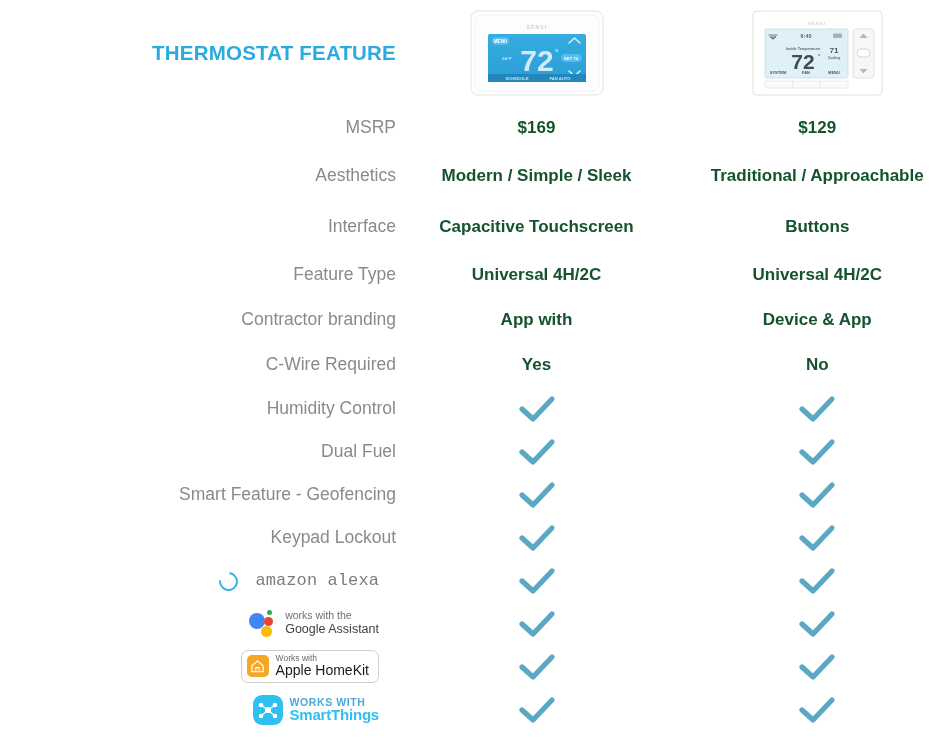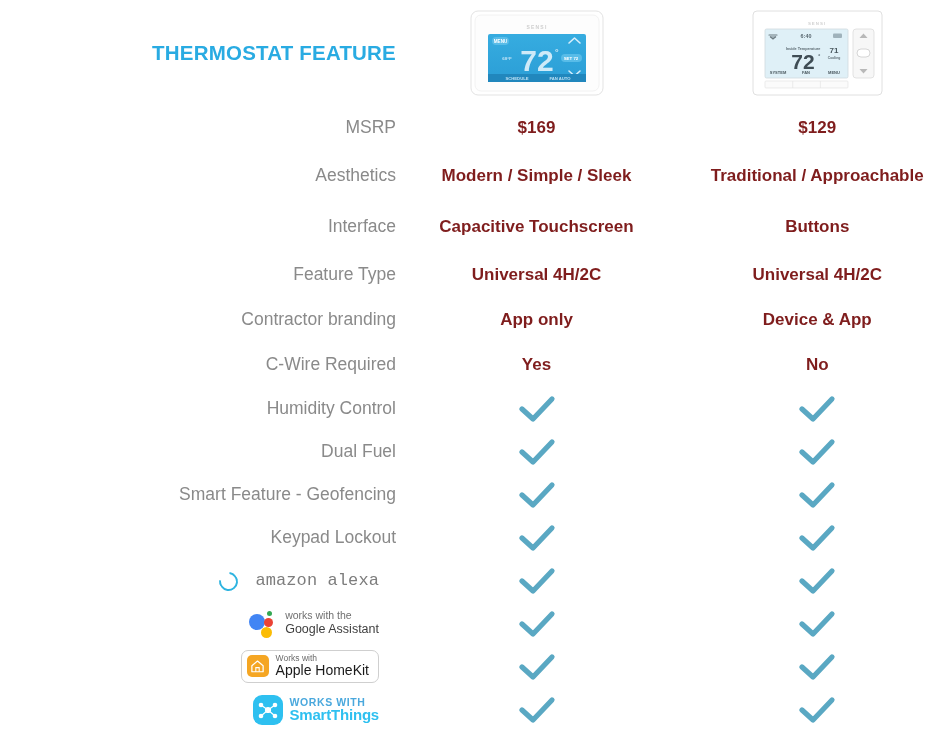--- a/index.html
+++ b/index.html
@@ -74,21 +74,21 @@
     padding-right: 17px;
     color: #8a8a8a;
     font-size: 17.5px;
     font-weight: normal;
     line-height: 1.25;
   }
 
   
   .cell-prod {
     text-align: center;
-    color: #7f1d1d;
+    color: #14532d;
     font-size: 17px;
     font-weight: bold;
     line-height: 1.28;
     padding: 6px 8px;
   }
 
   .r-text  { height: 45px; }
   .r-tall  { height: 51px; }
   .r-check { height: 43px; }
   .r-logo  { height: 43px; }
@@ -127,21 +127,21 @@
     transform: rotate(-38deg);
     box-sizing: border-box;
   }
   .alexa-txt {
     font-size: 17px;
     color: #7d7d7d;
     letter-spacing: .1px;
   }
 
   
-  .ga { display: flex; align-items: flex-end; gap: 9px; }
+  .ga { display: flex; align-items: flex-start; gap: 9px; }
   .ga-dots { position: relative; width: 27px; height: 28px; }
   .ga-dot { position: absolute; border-radius: 50%; }
   .ga-blue   { width: 16px; height: 16px; background: #4285f4; left: 0;   top: 4px; }
   .ga-green  { width: 5px;  height: 5px;  background: #34a853; left: 18px; top: 1px; }
   .ga-red    { width: 9px;  height: 9px;  background: #ea4335; left: 15px; top: 8px; }
   .ga-yellow { width: 11px; height: 11px; background: #fbbc05; left: 12px; top: 17px; }
   .ga-txt {
     font-size: 10.5px;
     color: #6f6f6f;
     line-height: 1.22;
@@ -285,21 +285,21 @@
           <td class="cell-prod r-tall"><span>Capacitive Touchscreen</span></td>
           <td class="cell-prod r-tall last"><span>Buttons</span></td>
         </tr>
         <tr class="row-sep">
           <td class="cell-feature r-text"><span>Feature Type</span></td>
           <td class="cell-prod r-text"><span>Universal 4H/2C</span></td>
           <td class="cell-prod r-text last"><span>Universal 4H/2C</span></td>
         </tr>
         <tr class="row-sep">
           <td class="cell-feature r-text"><span>Contractor branding</span></td>
-          <td class="cell-prod r-text"><span>App only</span></td>
+          <td class="cell-prod r-text"><span>App with</span></td>
           <td class="cell-prod r-text last"><span>Device &amp; App</span></td>
         </tr>
         <tr class="row-sep">
           <td class="cell-feature r-text"><span>C-Wire Required</span></td>
           <td class="cell-prod r-text"><span>Yes</span></td>
           <td class="cell-prod r-text last"><span>No</span></td>
         </tr>
         <tr class="row-sep">
           <td class="cell-feature r-check"><span>Humidity Control</span></td>
           <td class="cell-prod r-check">

